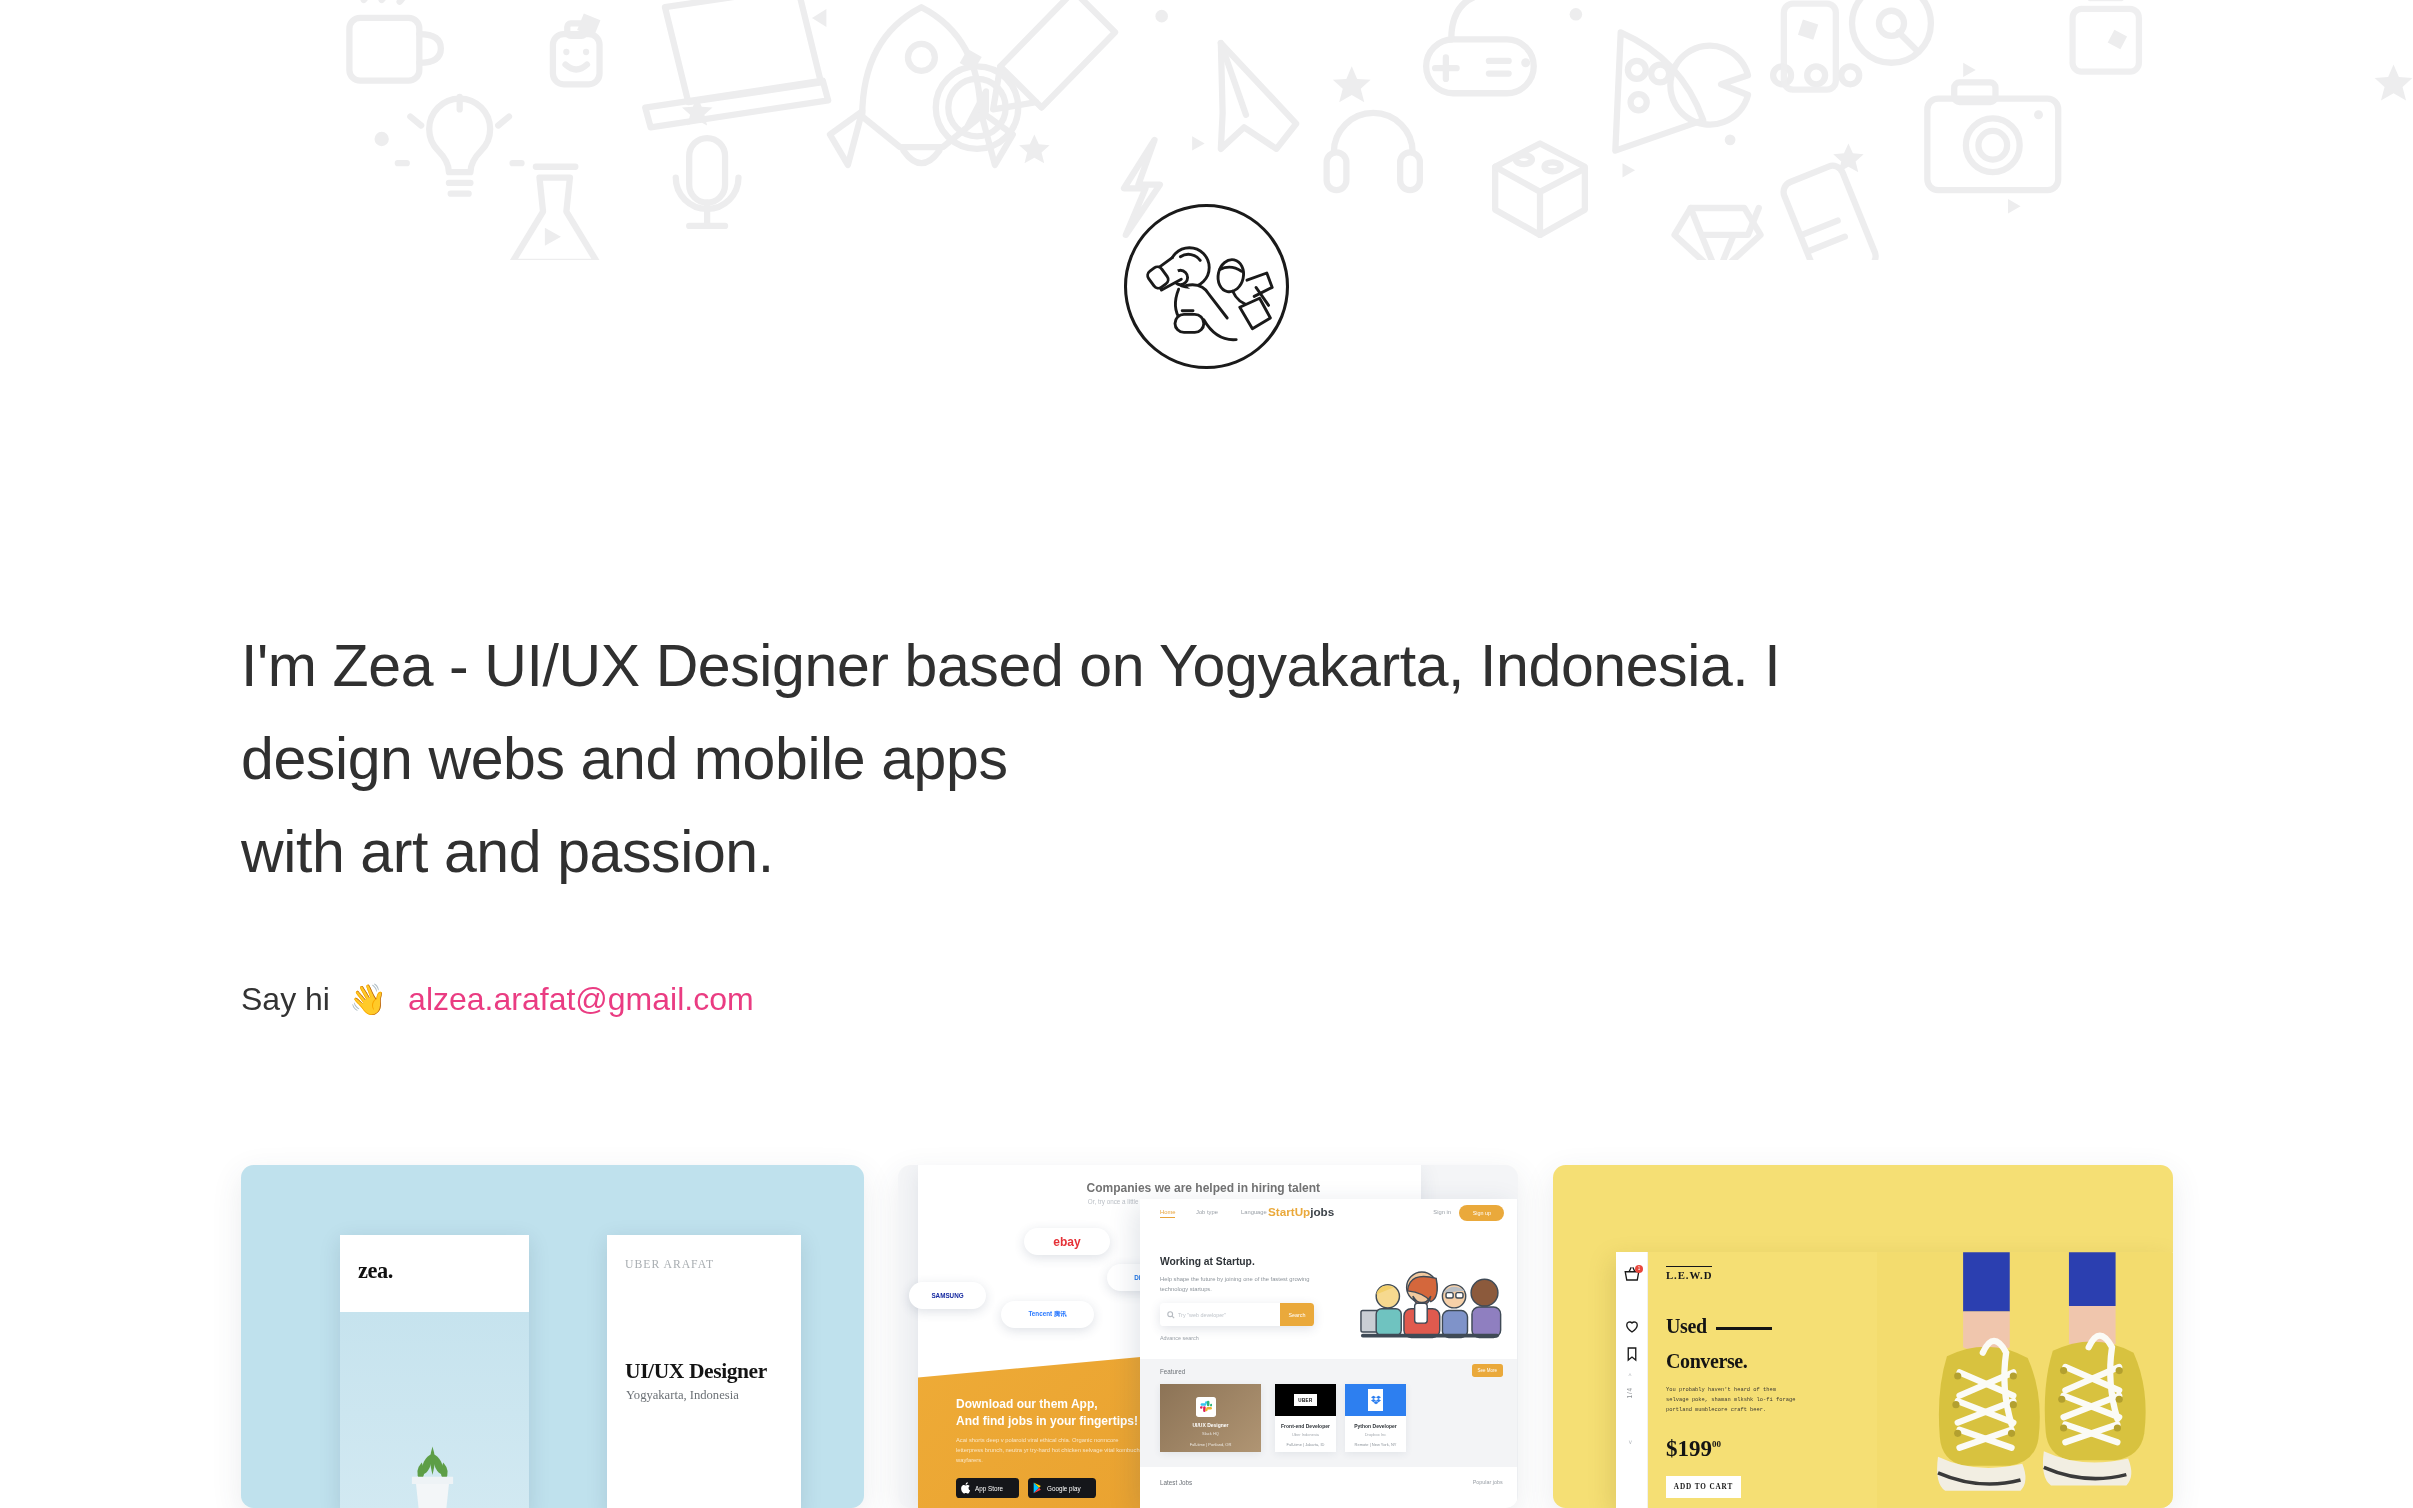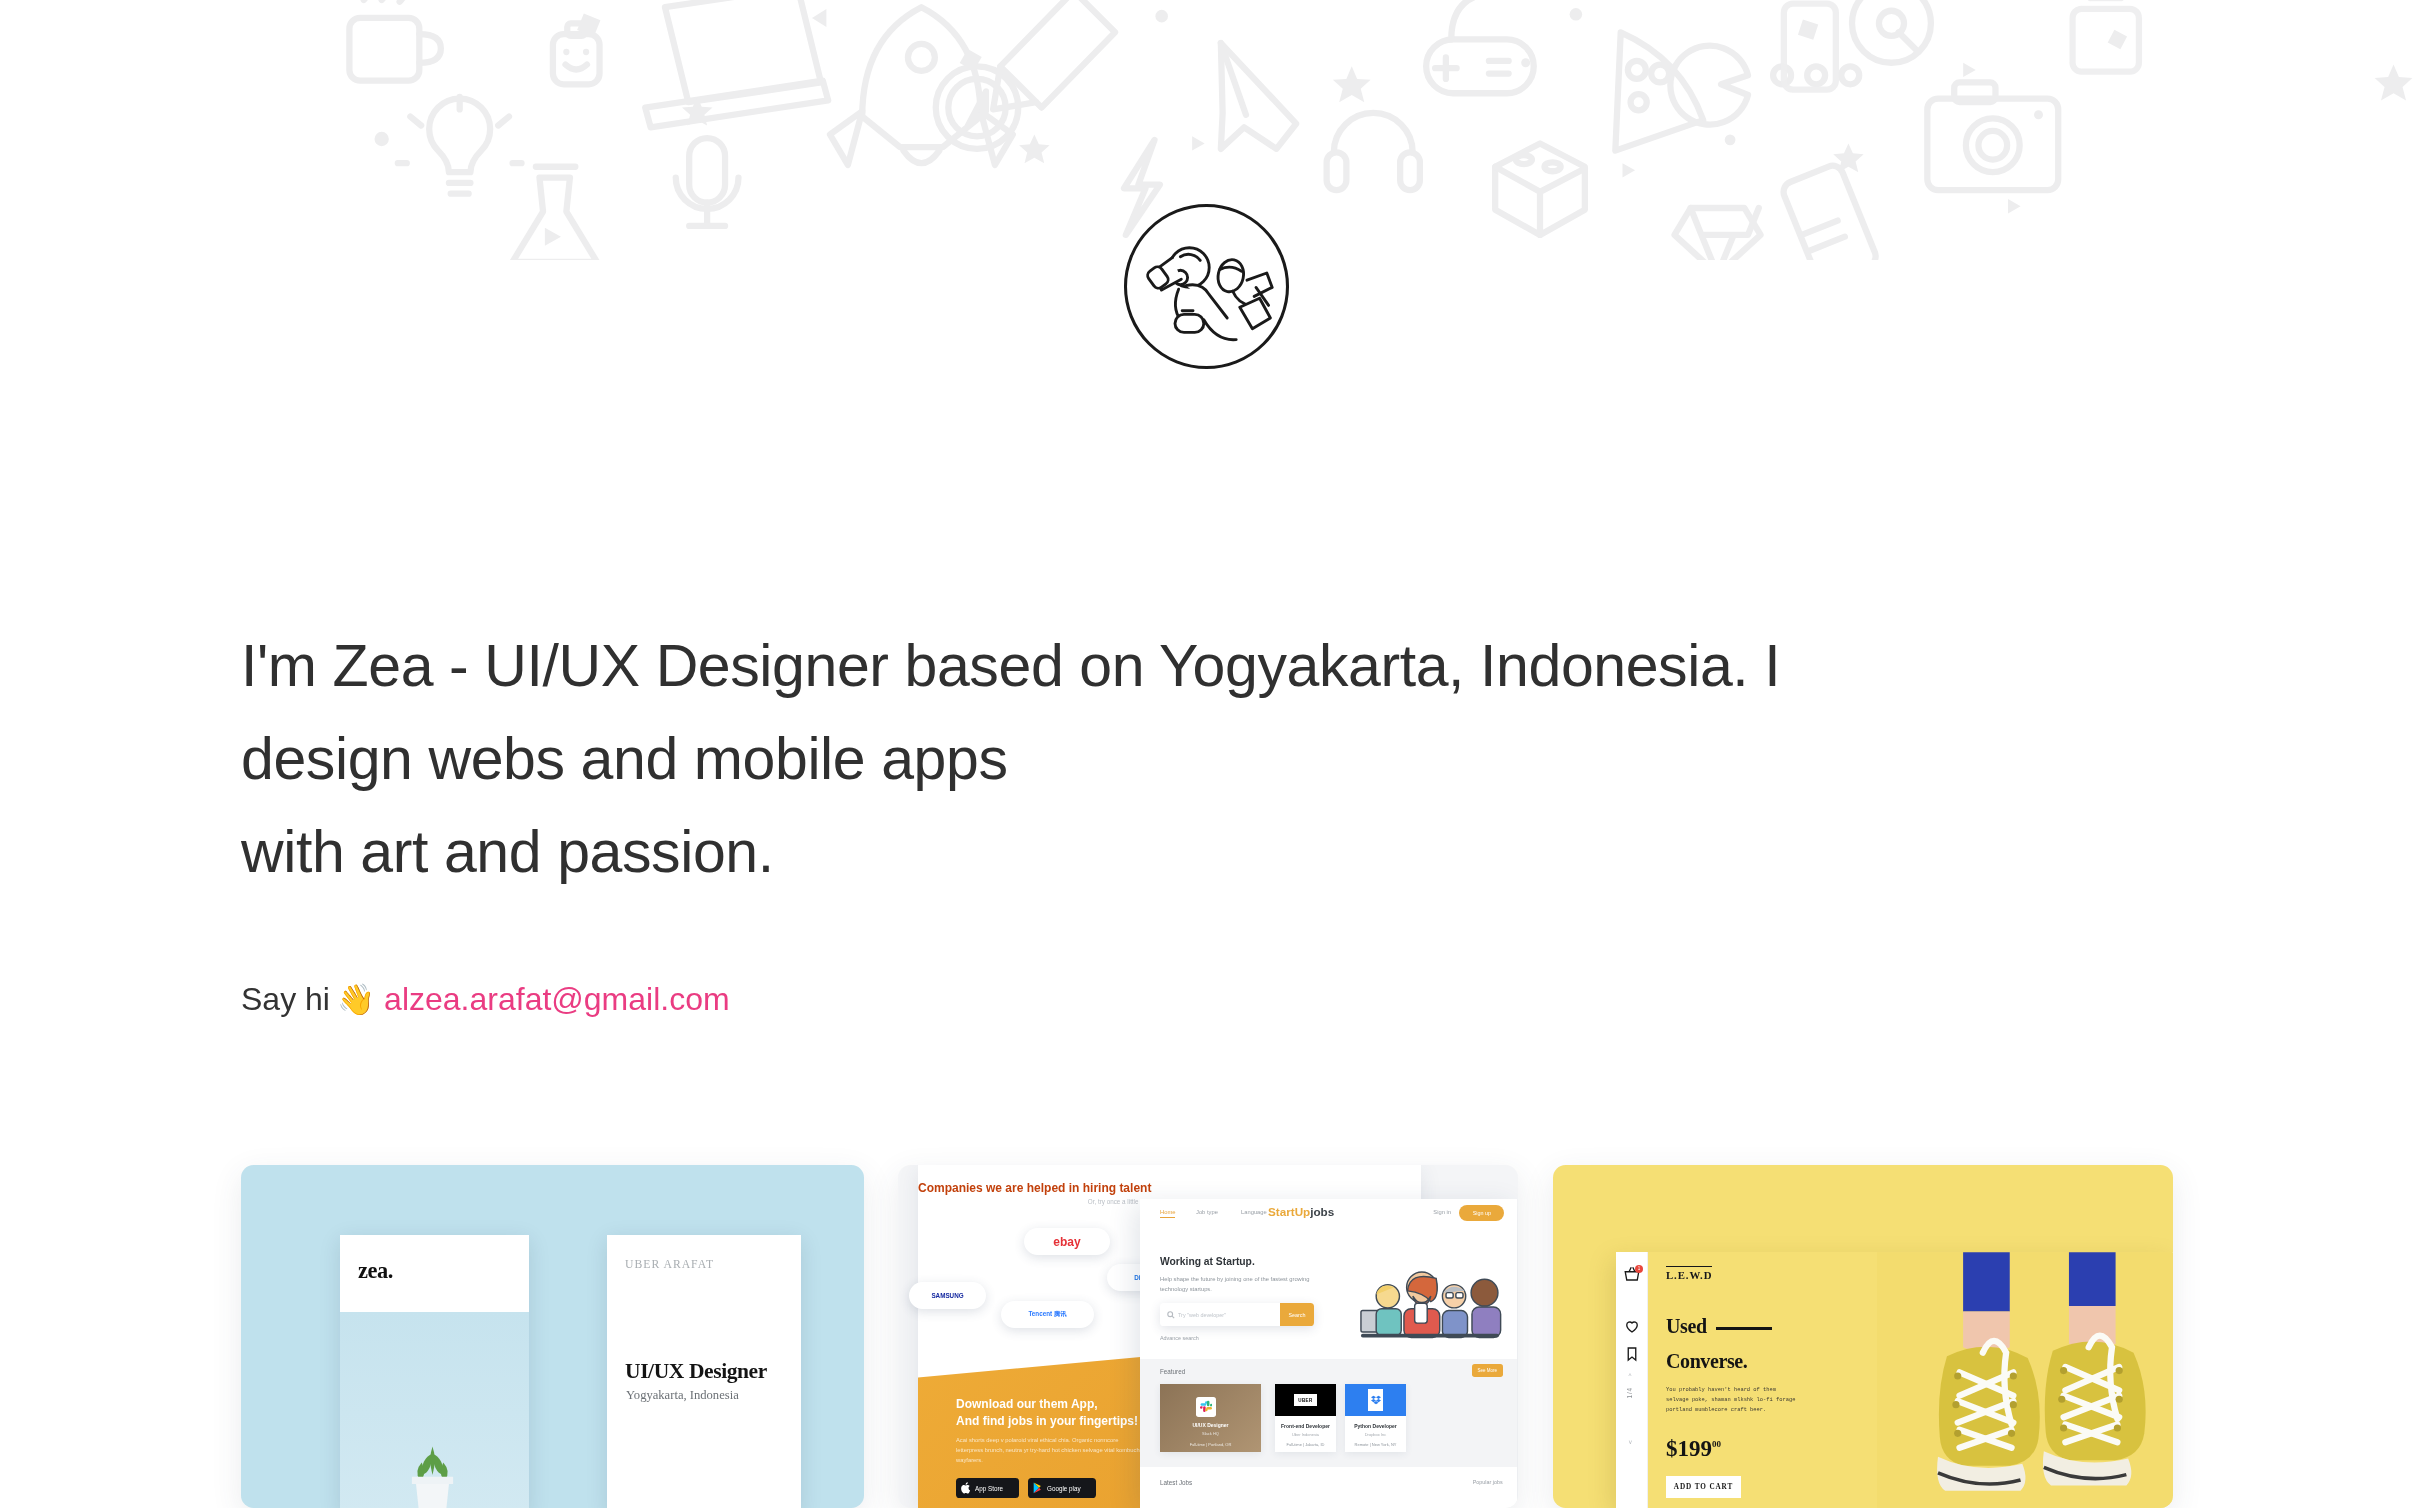--- a/index.html
+++ b/index.html
@@ -31,21 +31,21 @@
     font-size: 59px; line-height: 93px; font-weight: 400;
     color: #303030; letter-spacing: -0.4px;
   }
   .headline .l2 { display: block; }
   .headline .l3 { display: block; }
 
   
   .sayhi {
     position: absolute; left: 241px; top: 979px;
     font-size: 32px; line-height: 40px; color: #333;
-    display: flex; align-items: center; gap: 0;
+    display: flex; align-items: center; gap: 12px;
   }
   .sayhi .label { color: #333; }
   .sayhi .wave { font-size: 30.5px; margin: 0 9px 0 7.2px; line-height: 1; }
   .sayhi .mail { color: #ea3c82; text-decoration: none; }
 
   
   .cards { position: absolute; left: 0; top: 1165px; width: 2413px; height: 343px; }
   .card {
     position: absolute; top: 0; height: 343px;
     border-radius: 12.6px; overflow: hidden;
@@ -86,22 +86,22 @@
     position: absolute; left: 19px; top: 153px;
     font-family: "Liberation Serif", serif; font-size: 12.6px; color: #6b7075;
   }
 
   
   .su-back {
     position: absolute; left: 20px; top: 0; width: 503px; height: 343px;
     background: #fff; box-shadow: 0 5.4px 20px rgba(40,60,90,.10);
   }
   .su-back .t1 {
-    position: absolute; top: 16px; left: 0; width: 402px; text-align: left;
-    font-size: 12px; font-weight: 600; color: #c2410c;
+    position: absolute; top: 16px; left: 0; width: 402px; text-align: right;
+    font-size: 12px; font-weight: 600; color: #737373;
   }
   .su-back .t2 {
     position: absolute; top: 33px; left: 0; width: 503px; text-align: center;
     font-size: 6.3px; color: #b9bec4;
   }
   .pill {
     position: absolute; background: #fff; border-radius: 27px;
     box-shadow: 0 2.7px 10.8px rgba(50,70,100,.16);
     display: flex; align-items: center; justify-content: center;
     font-size: 12px; font-weight: 700; height: 27px;

